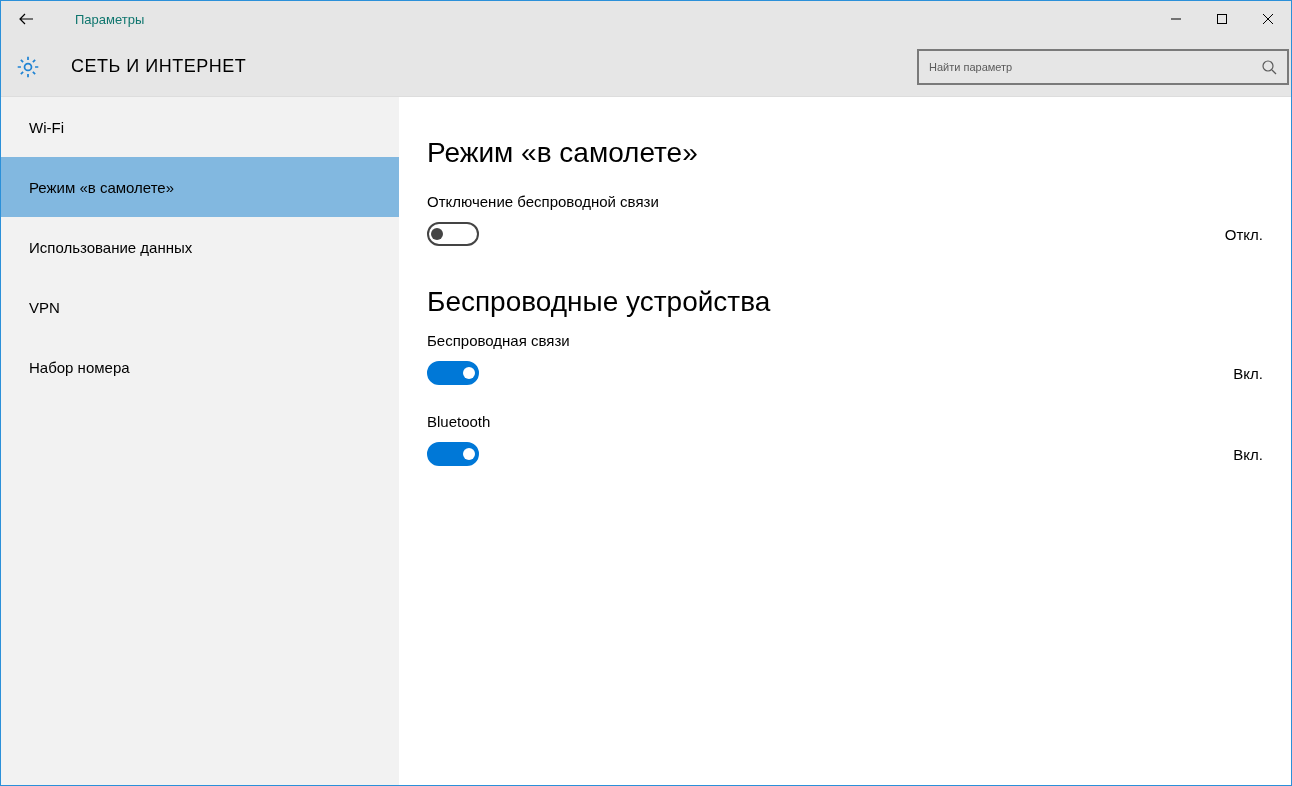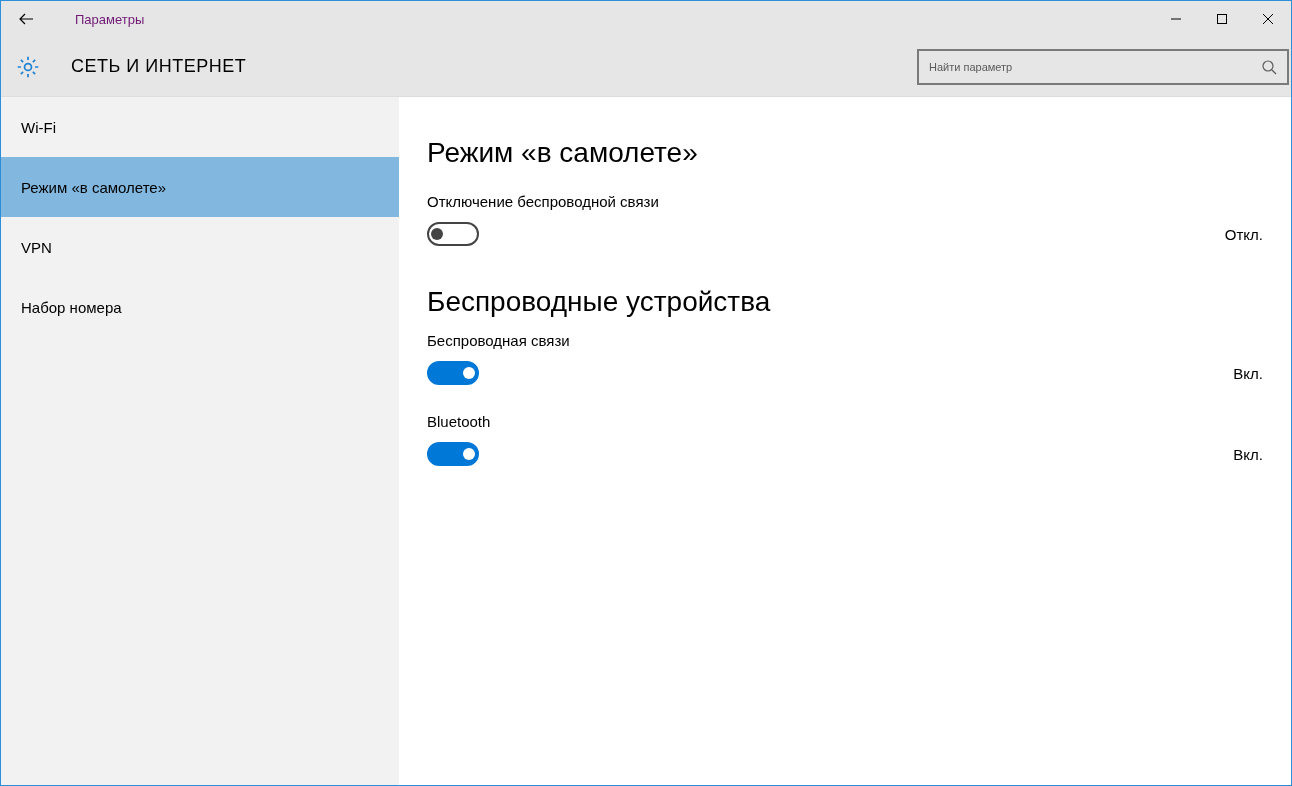--- a/index.html
+++ b/index.html
@@ -28,21 +28,21 @@
     width: 50px;
     height: 36px;
     display: flex;
     align-items: center;
     justify-content: center;
     font-size: 16px;
     color: #000;
   }
   .titlebar .title {
     font-size: 13px;
-    color: #701a75;
+    color: #0f766e;
     padding-left: 24px;
   }
   .titlebar .spacer { flex: 1; }
   .titlebar .ctrl {
     width: 46px;
     height: 36px;
     display: flex;
     align-items: center;
     justify-content: center;
     font-size: 12px;
@@ -108,21 +108,21 @@
   }
   .sidebar {
     width: 398px;
     background: #f2f2f2;
     flex-shrink: 0;
   }
   .sidebar .item {
     height: 60px;
     display: flex;
     align-items: center;
-    padding-left: 20px;
+    padding-left: 28px;
     font-size: 15px;
     color: #000;
     cursor: default;
   }
   .sidebar .item.selected {
     background: #82b8e0;
   }
   .content {
     flex: 1;
     background: #fff;
@@ -236,20 +236,23 @@
 
 <div class="body">
   <div class="sidebar">
     <div class="item">
         <span>Wi-Fi</span>
       </div>
     <div class="item selected">
         <span>Режим «в самолете»</span>
       </div>
     <div class="item">
+        <span>Использование данных</span>
+      </div>
+    <div class="item">
         <span>VPN</span>
       </div>
     <div class="item">
         <span>Набор номера</span>
       </div>
   </div>
 
   <div class="content">
     <h1>Режим «в самолете»</h1>
     <div class="label">Отключение беспроводной связи</div>

